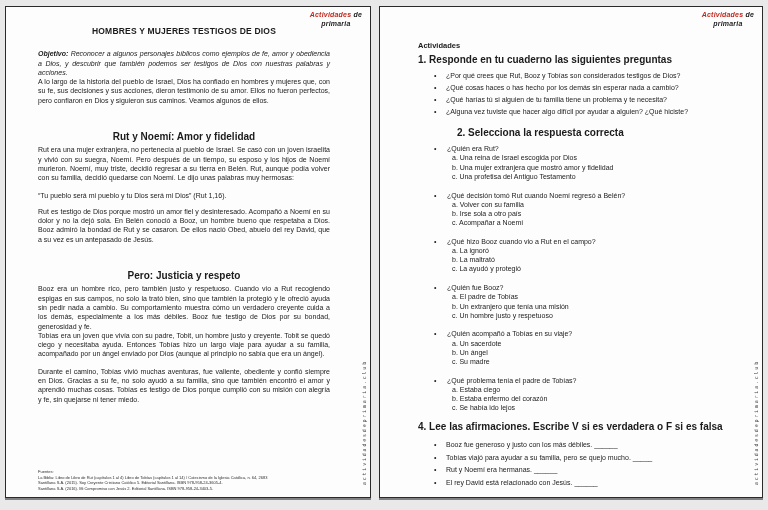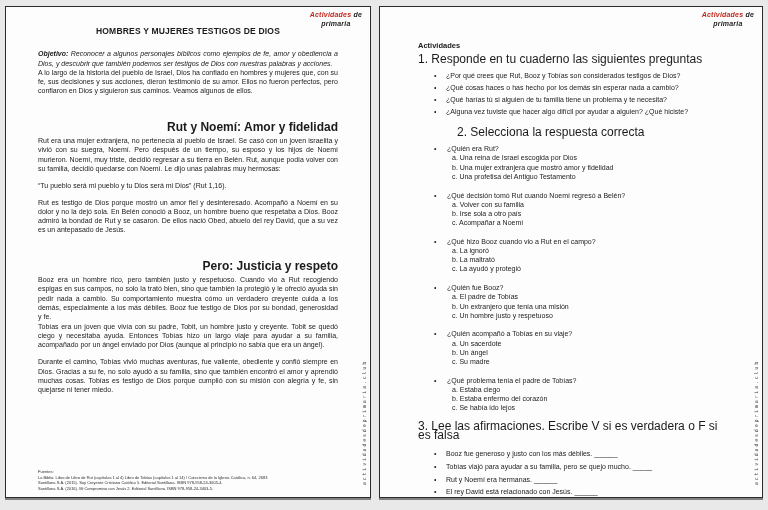--- a/index.html
+++ b/index.html
@@ -33,56 +33,56 @@
 
   .vertical-site {
     position:absolute; right:3px; bottom:12px;
     writing-mode:vertical-rl; transform:rotate(180deg);
     font-size:5px; letter-spacing:1.8px;
     color:#3c3c3c; font-family:"DejaVu Sans Mono", monospace;
   }
 
   
   .content-left {
-    padding:20px 32px 0 32px;
+    padding:20px 40px 0 32px;
     font-size:7px; line-height:9.3px;
     text-align:justify;
   }
   .doc-title {
     text-align:center; font-weight:bold;
     font-size:8.5px; letter-spacing:.2px;
     margin:0 0 13px 0;
   }
   .objetivo { font-style:italic; margin:0 0 17px 0; }
   .objetivo .obj-label { font-weight:bold; }
   .content-left p { margin:0; }
   .intro { margin:0; }
   .sec-heading {
-    font-weight:bold; font-size:12px;
-    text-align:right; margin:27px 0 4px 0;
+    font-weight:bold; font-size:10px;
+    text-align:center; margin:27px 0 4px 0;
   }
   .sec-heading.mt2 { margin-top:25px; }
   .quote-line { margin:7px 0 7px 0 !important; text-align:left; }
   .para-gap { margin:0 0 8px 0 !important; }
 
   .fuentes {
     position:absolute; left:32px; right:40px; bottom:6px;
     font-size:4px; line-height:5.3px; color:#2e2e2e;
     text-align:left;
   }
   .fuentes .f-label { margin-bottom:.5px; }
 
   
   .content-right {
     padding:34px 30px 0 38px;
     font-size:7px; line-height:9.2px;
     text-align:left;
   }
   .r-title { font-weight:bold; font-size:7.5px; margin:0 0 5px 0; }
-  .act-heading { font-weight:normal; font-size:12px; margin:0 0 7px 0; }
+  .act-heading { font-weight:bold; font-size:10px; margin:0 0 7px 0; }
   .act-heading.spaced { margin-top:12px;padding-left:39px; }
 
   ul.dot-list { list-style:none; margin:0 0 6px 0; padding:0 0 0 15px; }
   ul.dot-list li {
     position:relative; padding-left:13px; margin:0 0 2.6px 0;
   }
   ul.dot-list li::before {
     content:"\2022"; position:absolute; left:1px; top:0;
   }
   ul.vf-list { margin-top:9px; }
@@ -198,21 +198,21 @@
           </div>
 
           <div class="question">
             <div class="q-text">¿Qué problema tenía el padre de Tobías?</div>
             <div class="q-option">a. Estaba ciego</div>
             <div class="q-option">b. Estaba enfermo del corazón</div>
             <div class="q-option">c. Se había ido lejos</div>
           </div>
         </div>
 
-      <h3 class="act-heading">3. Lee las afirmaciones. Escribe V si es verdadera o F si es falsa</h3>
+      <h3 class="act-heading">4. Lee las afirmaciones. Escribe V si es verdadera o F si es falsa</h3>
       <ul class="dot-list vf-list">
 
       <li>Booz fue generoso y justo con los más débiles. ______</li>
           <li>Tobías viajó para ayudar a su familia, pero se quejo mucho. _____</li>
           <li>Rut y Noemí era hermanas. ______</li>
           <li>El rey David está relacionado con Jesús. ______</li>
         </ul>
     </div>
 
     <div class="vertical-site">actividadesdeprimaria.club</div>

